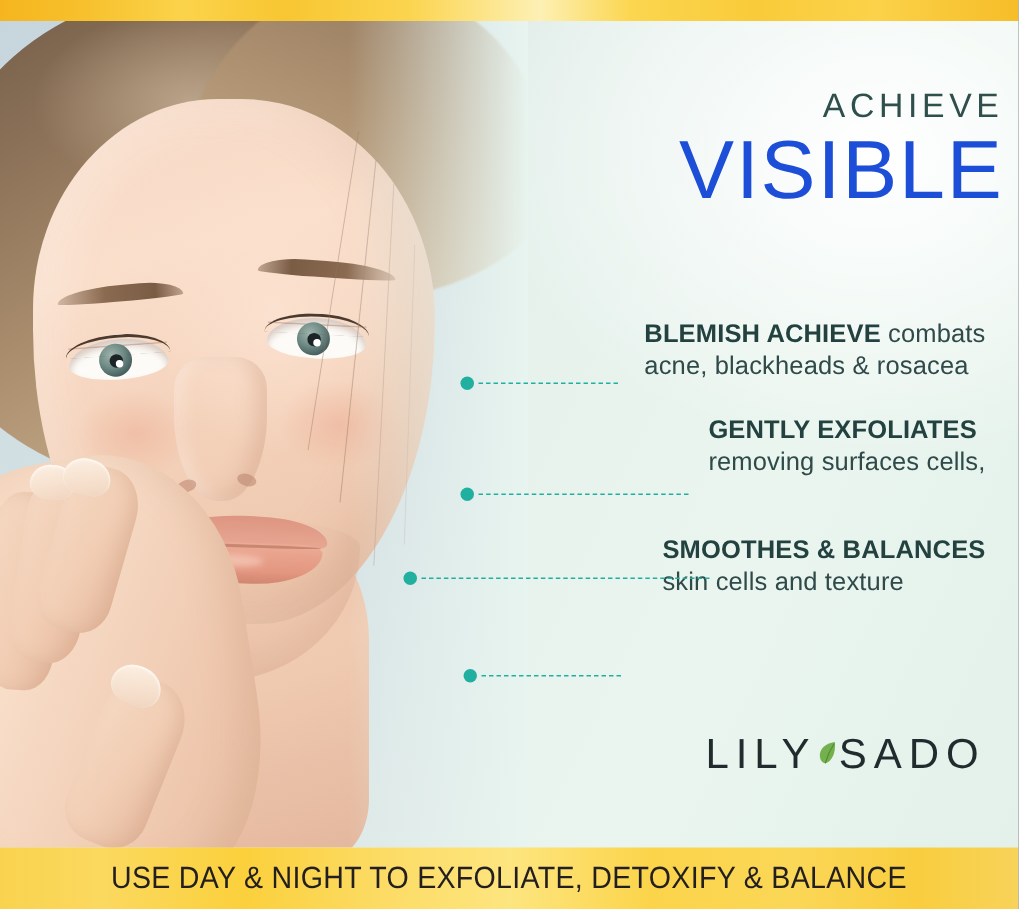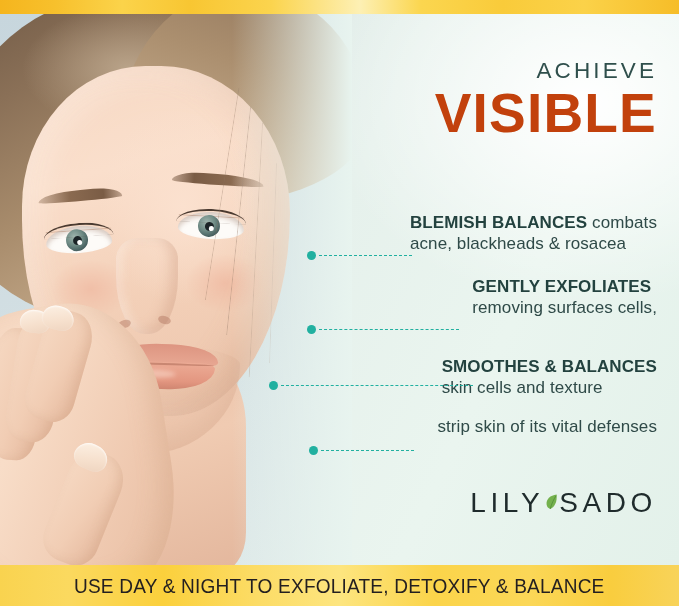--- a/index.html
+++ b/index.html
@@ -192,32 +192,32 @@
   .sleeve{
     position:absolute;left:78px;top:352px;width:40px;height:118px;
     background:linear-gradient(150deg,#d3e4ee 0%,#c2d8e6 60%,#b4cde0 100%);
     border-radius:28% 22% 46% 40% / 16% 18% 60% 54%;
     transform:rotate(22deg);
   }
 
   
   .content{
     position:absolute;right:0;top:14px;width:420px;height:437px;
-    z-index:50;padding-right:22px;text-align:right;
+    z-index:50;padding-right:10px;text-align:right;
   }
 
   .kicker{
     margin:0;padding-top:44px;
     font-size:22.5px;letter-spacing:3.1px;font-weight:400;
     color:#2f4f4c;
   }
   .headline{
     margin:0;padding-top:3px;
     font-size:55px;line-height:.98;letter-spacing:1.2px;
-    font-weight:700;color:#c2410c;
+    font-weight:400;color:#1d4ed8;
   }
   .headline span{display:block;}
   .bullet{margin:0;padding:0 0 0 0;}
   .b-strong{font-weight:700;color:#23423f;}
   .b-line{
     margin:0;color:#2f4a48;font-size:17px;line-height:1.26;
     letter-spacing:.1px;white-space:nowrap;
   }
 
   .b1{position:absolute;right:22px;top:212px;}
@@ -340,36 +340,35 @@
   </div>
 
   <div class="content">
     <p class="kicker">ACHIEVE</p>
     <h1 class="headline">
       <span>VISIBLE</span>
     </h1>
   </div>
 
   <div class="bullet b1">
-    <p class="b-line"><span class="b-strong">BLEMISH BALANCES</span><span> combats</span></p>
+    <p class="b-line"><span class="b-strong">BLEMISH ACHIEVE</span><span> combats</span></p>
     <p class="b-line">acne, blackheads &amp; rosacea</p>
   </div>
 
   <div class="bullet b2">
     <p class="b-line"><span class="b-strong">GENTLY EXFOLIATES</span></p>
     <p class="b-line">removing surfaces cells,</p>
   </div>
 
   <div class="bullet b3">
     <p class="b-line"><span class="b-strong">SMOOTHES &amp; BALANCES</span></p>
     <p class="b-line">skin cells and texture</p>
   </div>
 
   <div class="bullet b4">
-    <p class="b-line">strip skin of its vital defenses</p>
   </div>
 
   <div class="leader l1">
     <span class="dot"></span>
     <span class="dash"></span>
   </div>
   <div class="leader l2">
     <span class="dot"></span>
     <span class="dash"></span>
   </div>

